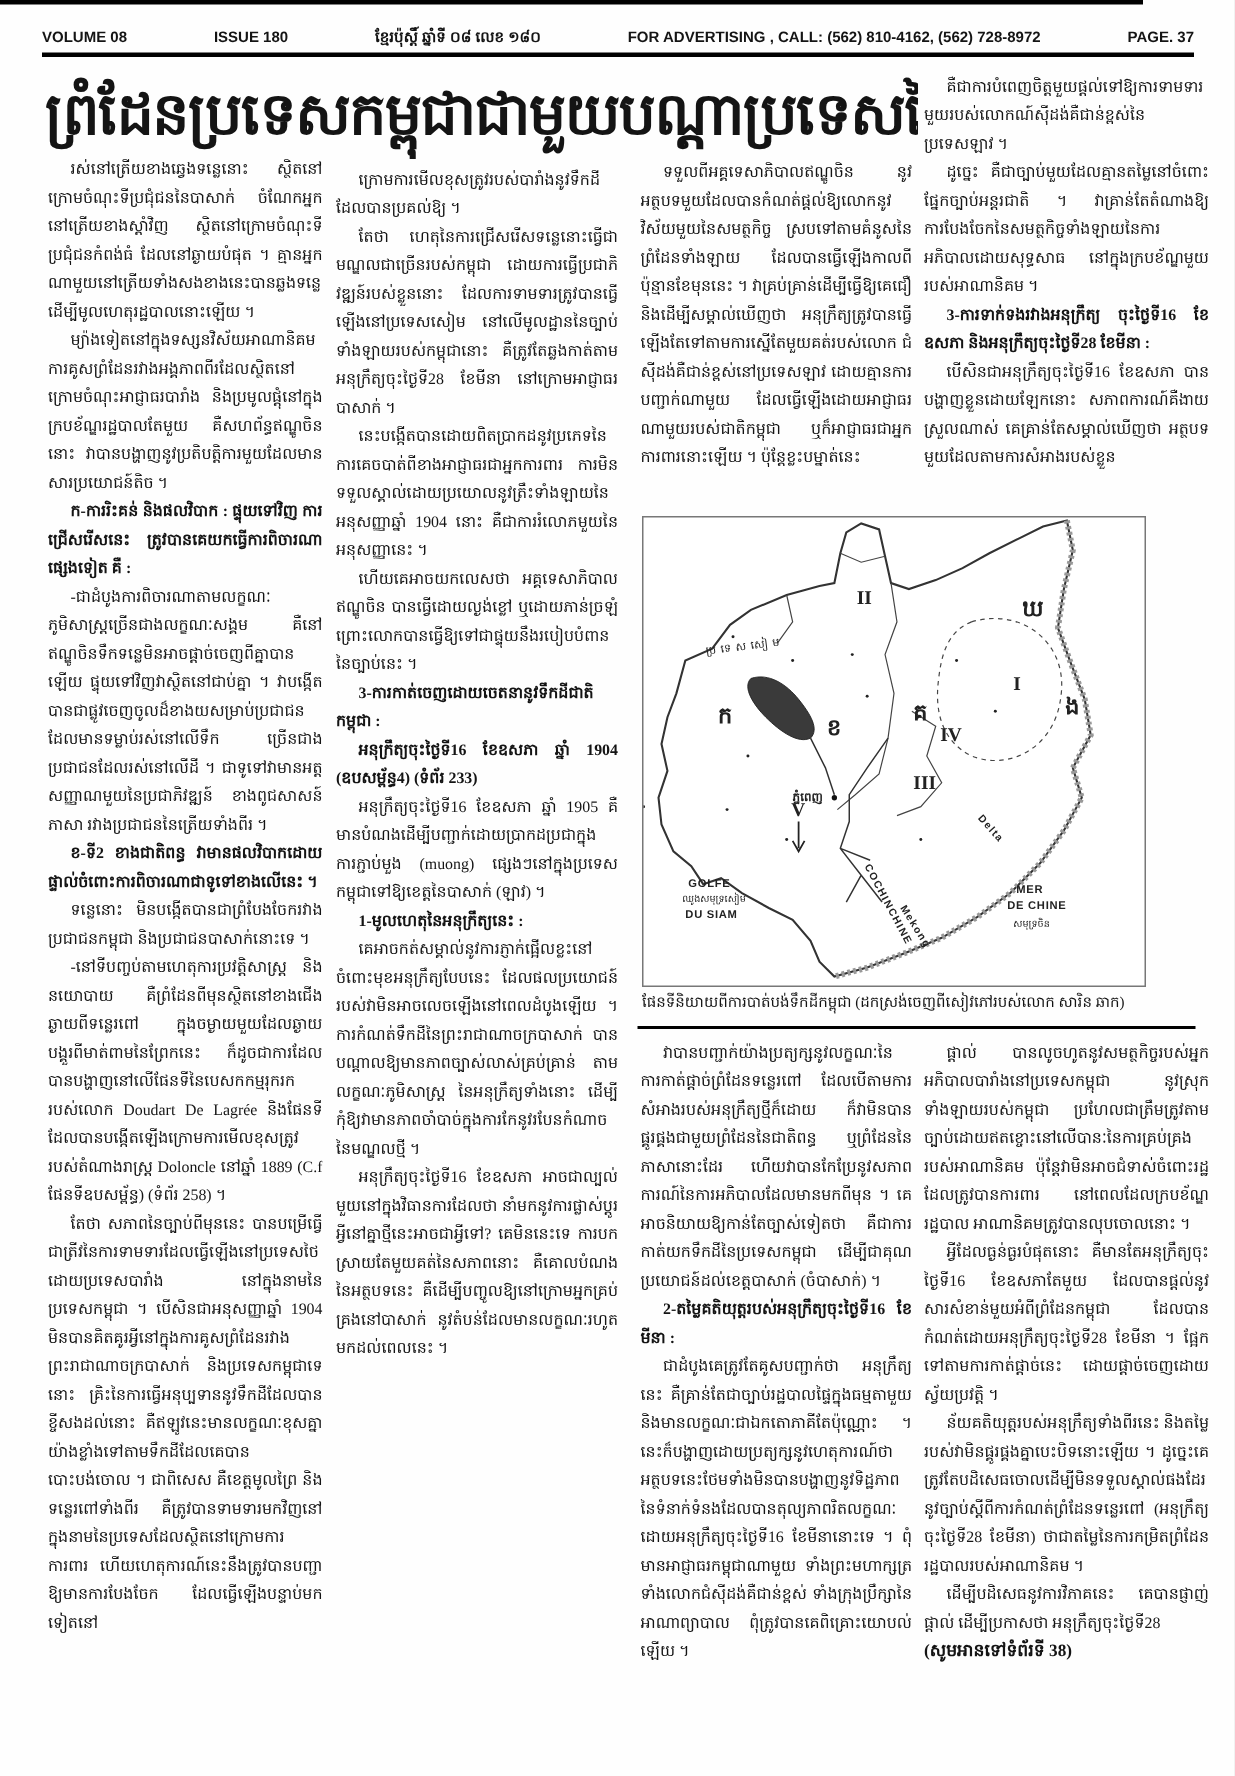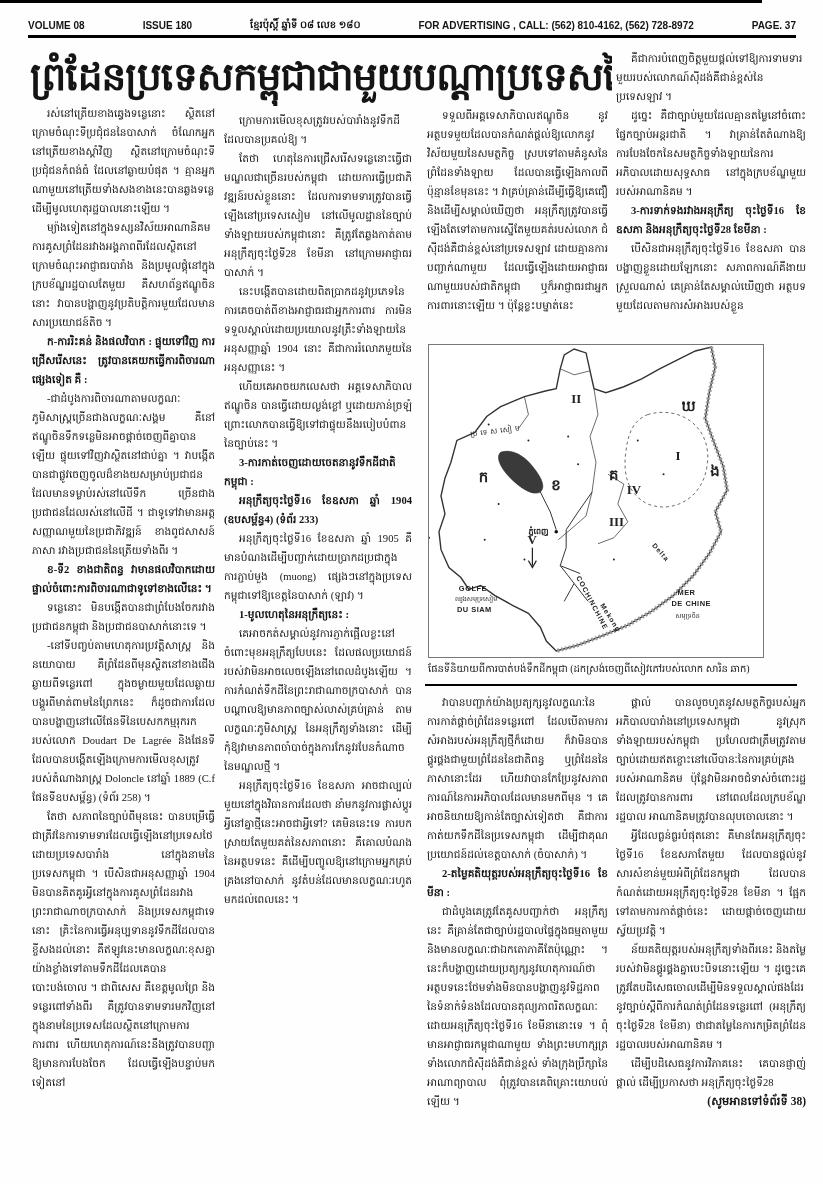--- a/index.html
+++ b/index.html
@@ -19,21 +19,21 @@
   #header-rule{left:28px;top:35px;width:768px;height:3px;background:#000;}
   #headline{
     left:30px;top:48px;width:582px;height:58px;
     font-size:39px;font-weight:bold;letter-spacing:-1px;
     overflow:hidden;line-height:58px;white-space:nowrap;
   }
   .col{overflow:hidden;font-size:10.6px;line-height:19px;text-align:justify;}
   .blk{margin:0;}
   .blk.p{text-indent:15px;}
   .blk.h{font-weight:bold;text-indent:15px;}
-  .blk.b{font-weight:bold;text-align:right;font-size:11.5px;}
+  .blk.b{font-weight:bold;text-align:left;font-size:11.5px;}
   #col-a{left:32px;top:104px;width:183px;height:1052px;}
   #col-b{left:224px;top:96px;width:188px;height:1052px;margin-top:15px;}
   #col-c-top{left:427px;top:106px;width:181px;height:236px;}
   #col-d-top{left:616px;top:49px;width:190px;height:293px;}
   #map-block{left:428px;top:344px;width:334px;height:312px;border:1px solid #777;background:#fff;}
   #map-caption{left:428px;top:659px;width:380px;height:20px;font-size:10px;line-height:20px;white-space:nowrap;overflow:hidden;}
   #caption-rule{left:425px;top:684px;width:372px;height:2px;background:#000;}
   #col-c-bottom{left:427px;top:693px;width:181px;height:470px;}
   #col-d-bottom{left:616px;top:693px;width:190px;height:470px;}
   svg text{font-family:"Liberation Sans",sans-serif;fill:#222;}

